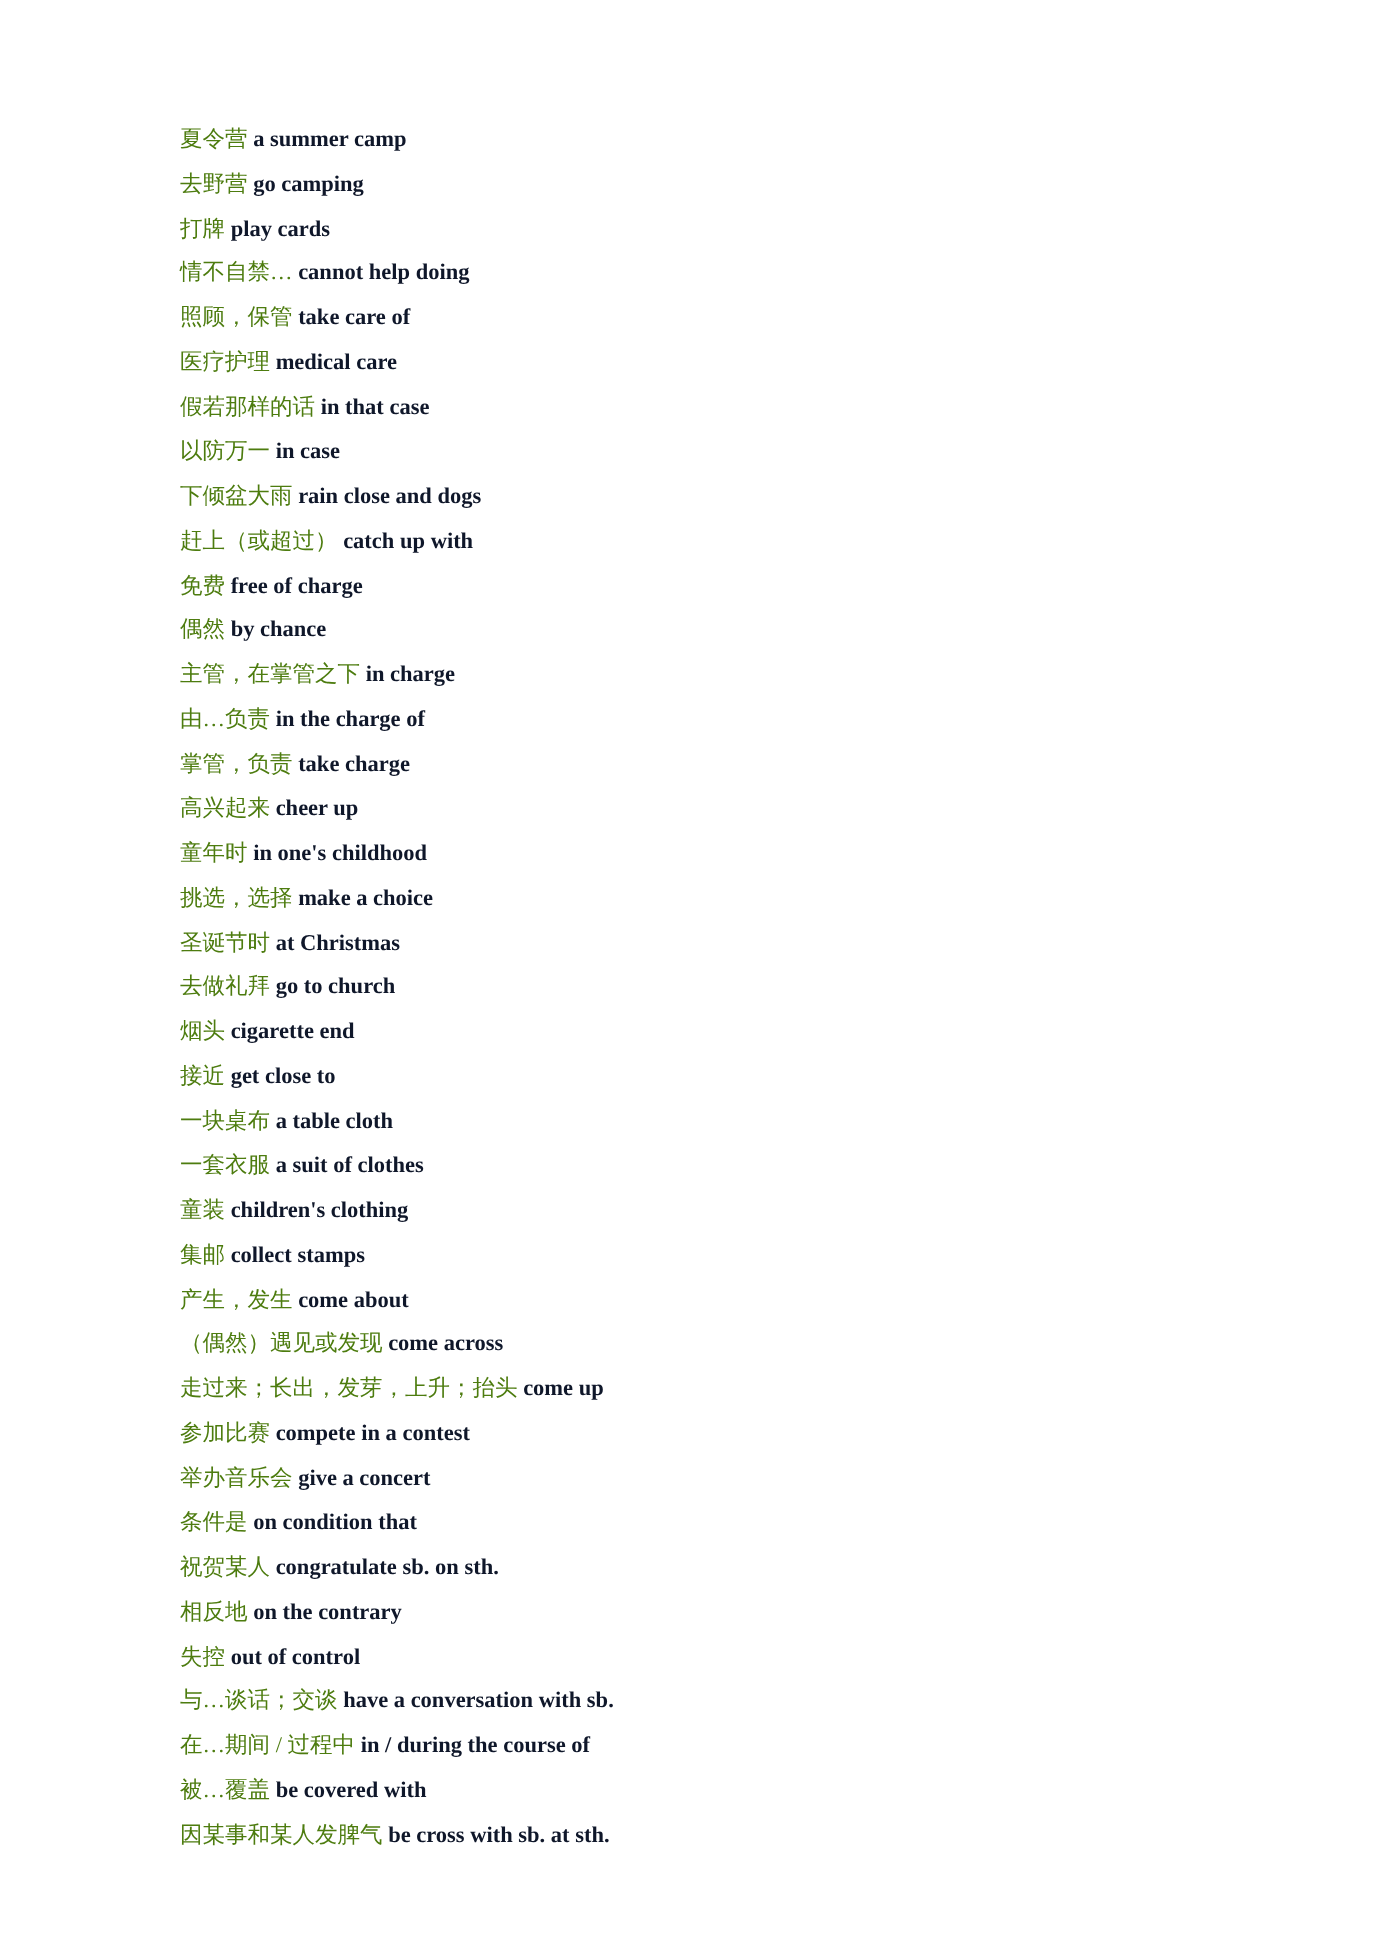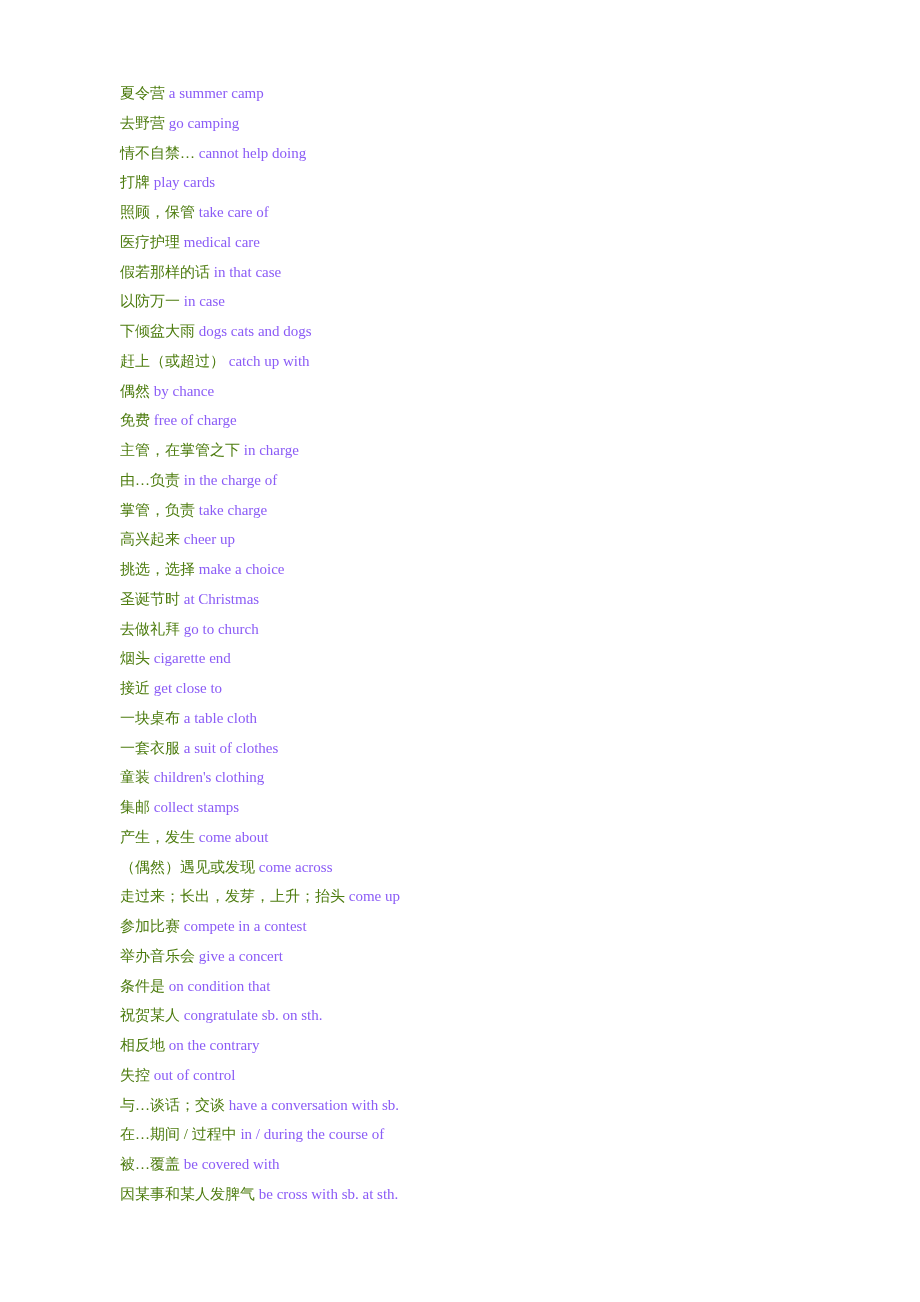--- a/index.html
+++ b/index.html
@@ -18,43 +18,45 @@
     .vocab-list {
       list-style: none;
     }
     .vocab-list li {
       margin-bottom: 2px;
     }
     .chinese {
       color: #4d7c0f;
     }
     .english {
-      color: #8b5cf6;
+      color: #0f172a;
+      font-weight: bold;
     }
   </style>
 </head>
 <body>
 
 <ul class="vocab-list" id="vocab-container">
 <li><span class="chinese">夏令营</span>  <span class="english">a summer camp</span></li>
     <li><span class="chinese">去野营</span>  <span class="english">go camping</span></li>
+    <li><span class="chinese">打牌</span>  <span class="english">play cards</span></li>
     <li><span class="chinese">情不自禁…</span>  <span class="english">cannot help doing</span></li>
-    <li><span class="chinese">打牌</span>  <span class="english">play cards</span></li>
     <li><span class="chinese">照顾，保管</span>  <span class="english">take care of</span></li>
     <li><span class="chinese">医疗护理</span>  <span class="english">medical care</span></li>
     <li><span class="chinese">假若那样的话</span>  <span class="english">in that case</span></li>
     <li><span class="chinese">以防万一</span>  <span class="english">in case</span></li>
-    <li><span class="chinese">下倾盆大雨</span>  <span class="english">dogs cats and dogs</span></li>
+    <li><span class="chinese">下倾盆大雨</span>  <span class="english">rain close and dogs</span></li>
     <li><span class="chinese">赶上（或超过）</span>  <span class="english">catch up with</span></li>
+    <li><span class="chinese">免费</span>  <span class="english">free of charge</span></li>
     <li><span class="chinese">偶然</span>  <span class="english">by chance</span></li>
-    <li><span class="chinese">免费</span>  <span class="english">free of charge</span></li>
     <li><span class="chinese">主管，在掌管之下</span>  <span class="english">in charge</span></li>
     <li><span class="chinese">由…负责</span>  <span class="english">in the charge of</span></li>
     <li><span class="chinese">掌管，负责</span>  <span class="english">take charge</span></li>
     <li><span class="chinese">高兴起来</span>  <span class="english">cheer up</span></li>
+    <li><span class="chinese">童年时</span>  <span class="english">in one's childhood</span></li>
     <li><span class="chinese">挑选，选择</span>  <span class="english">make a choice</span></li>
     <li><span class="chinese">圣诞节时</span>  <span class="english">at Christmas</span></li>
     <li><span class="chinese">去做礼拜</span>  <span class="english">go to church</span></li>
     <li><span class="chinese">烟头</span>  <span class="english">cigarette end</span></li>
     <li><span class="chinese">接近</span>  <span class="english">get close to</span></li>
     <li><span class="chinese">一块桌布</span>  <span class="english">a table cloth</span></li>
     <li><span class="chinese">一套衣服</span>  <span class="english">a suit of clothes</span></li>
     <li><span class="chinese">童装</span>  <span class="english">children's clothing</span></li>
     <li><span class="chinese">集邮</span>  <span class="english">collect stamps</span></li>
     <li><span class="chinese">产生，发生</span>  <span class="english">come about</span></li>

